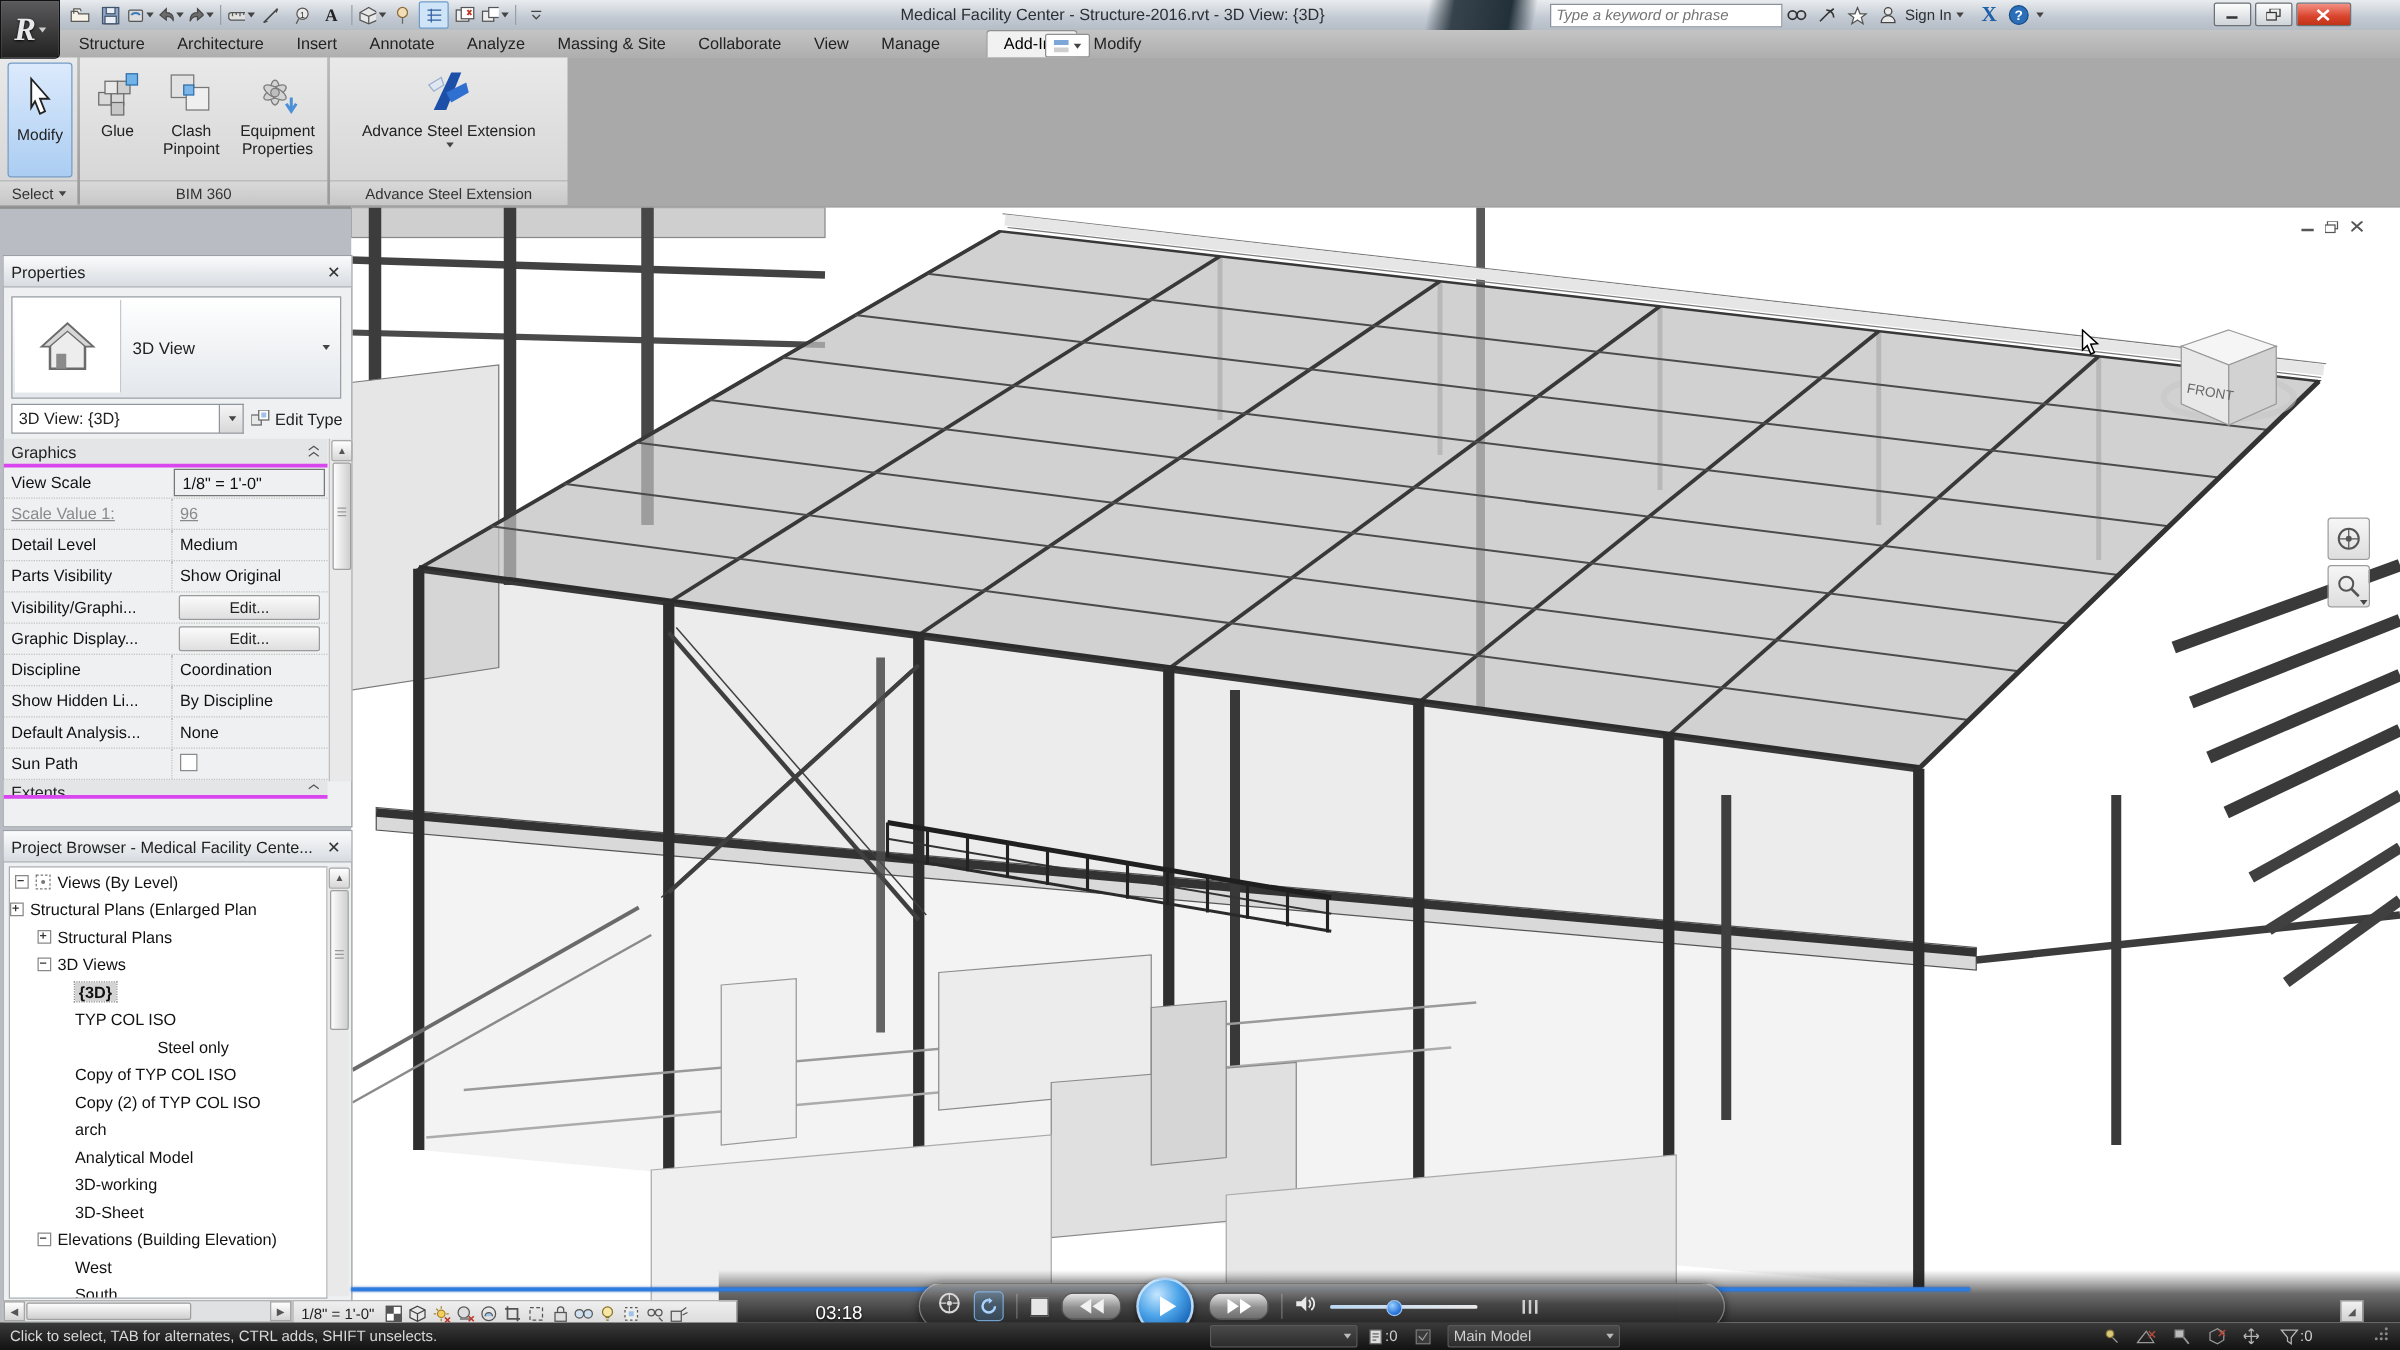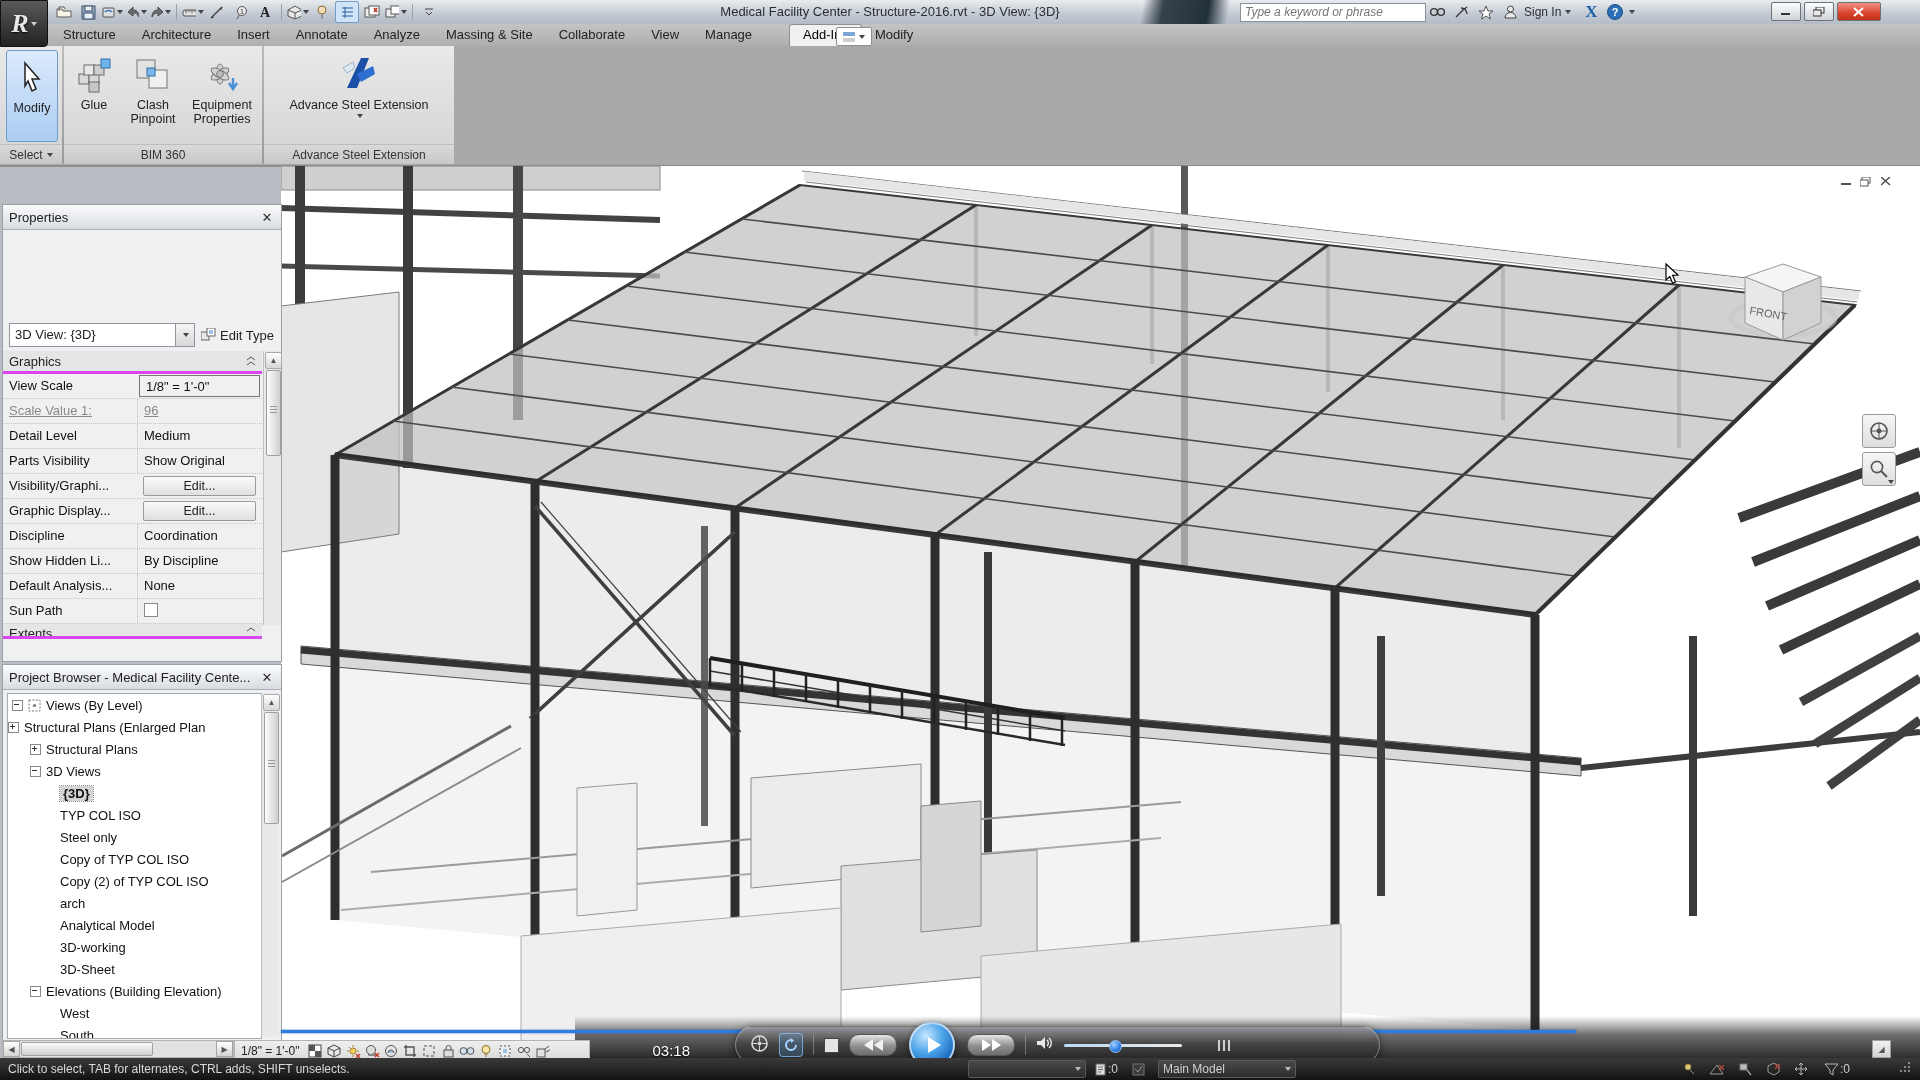--- a/index.html
+++ b/index.html
@@ -518,20 +518,31 @@
     <span class="abs" style="left:1384px;top:97px;z-index:50;"><svg width="18" height="22">
           <path d="M1 1 L13 12 L7.6 12.4 L10.5 19 L7.6 20.2 L4.8 13.5 L1 17 Z" fill="#fff" stroke="#000" stroke-width="1.2"></path>
         </svg></span>
   </div>
 
   <div class="palette" style="top:204px;height:456px;">
     <div class="pal-header">
       <span>Properties</span>
       <span class="pal-close">✕</span>
     </div>
+    <div class="abs" style="left:6px;top:32px;width:262px;height:80px;border:1px solid #9aa0a6;background:linear-gradient(#ffffff,#e3e7ec);display:flex;align-items:center;">
+      <span class="abs" style="left:2px;top:2px;width:84px;height:74px;background:#fff;border-right:1px solid #c5c9ce;display:flex;align-items:center;justify-content:center;">
+        <svg width="48" height="44">
+            <polygon points="24,4 44,22 38,22 38,40 10,40 10,22 4,22" fill="#ededed" stroke="#6b6b6b" stroke-width="2"></polygon>
+            <rect x="15" y="28" width="8" height="12" fill="#8a8a8a"></rect>
+            <polygon points="24,4 44,22 38,22 24,10 10,22 4,22" fill="#d7d7d7" stroke="#6b6b6b"></polygon>
+          </svg>
+      </span>
+      <span style="margin-left:96px;font-size:13.5px;color:#222;">3D View</span>
+      <span class="dd" style="position:absolute;right:8px;"></span>
+    </div>
     <div class="abs row" style="left:6px;top:118px;width:266px;height:24px;">
       <span style="flex:none;width:160px;height:22px;border:1px solid #8f959b;background:#fff;font-size:13px;color:#222;line-height:22px;padding-left:5px;">3D View: {3D}</span>
       <span style="width:18px;height:22px;border:1px solid #8f959b;border-left:none;background:linear-gradient(#f5f5f5,#d8d8d8);display:flex;align-items:center;justify-content:center;">
           <span class="dd"></span>
         </span>
       <span style="margin-left:6px;display:flex;align-items:center;gap:4px;font-size:13px;color:#222;">
           <svg width="15" height="14">
             <rect x="0" y="4" width="8" height="8" fill="#e8e8e8" stroke="#666"></rect>
             <rect x="6" y="0" width="8" height="8" fill="#fff" stroke="#666"></rect>
             <rect x="8" y="2" width="4" height="4" fill="#9fc3e8"></rect>
@@ -634,21 +645,21 @@
             <span class="h"></span>
           </span>
           <span>3D Views</span>
         </div>
       <div class="titem" style="padding-left:52px;">
           <span class="sel-item">{3D}</span>
         </div>
       <div class="titem" style="padding-left:52px;">
           <span>TYP COL ISO</span>
         </div>
-      <div class="titem" style="padding-left:52px;">
+      <div class="titem" style="padding-left:40px;justify-content:center;">
           <span>Steel only</span>
         </div>
       <div class="titem" style="padding-left:52px;">
           <span>Copy of TYP COL ISO</span>
         </div>
       <div class="titem" style="padding-left:52px;">
           <span>Copy (2) of TYP COL ISO</span>
         </div>
       <div class="titem" style="padding-left:52px;">
           <span>arch</span>

